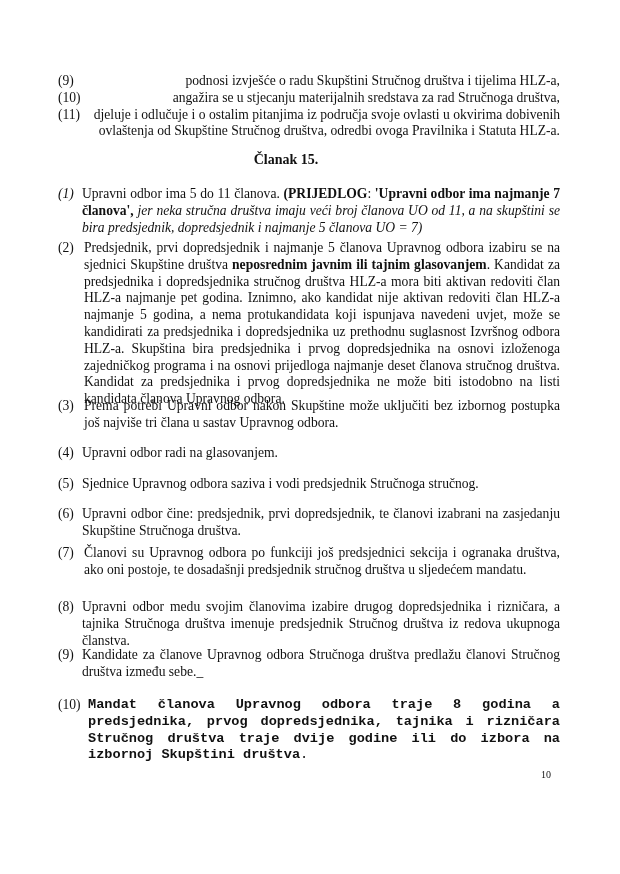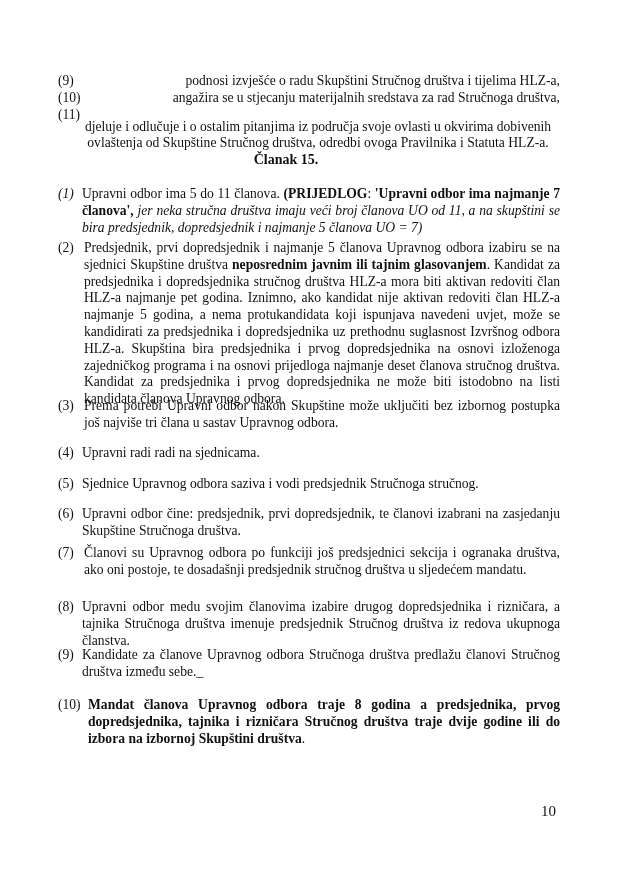--- a/index.html
+++ b/index.html
@@ -5,21 +5,21 @@
   html, body { margin: 0; padding: 0; background: #ffffff; }
   body { width: 620px; height: 874px; position: relative; overflow: hidden;
          font-family: "Liberation Serif", "DejaVu Serif", serif; color: #111; }
   .page { position: absolute; left: 0; top: 0; width: 620px; height: 874px; }
   .blk { position: absolute; left: 58px; width: 502px; font-size: 13.6px; line-height: 16.8px; }
   .item { display: flex; }
   .num { flex: 0 0 auto; white-space: pre; }
   .txt { flex: 1 1 auto; text-align: justify; }
   .heading { position: absolute; left: 0; width: 572px; top: 152px; text-align: center;
              font-weight: bold; font-size: 14px; }
-  .pagenum { position: absolute; left: 541px; top: 803px; font-size: 15px; }
+  .pagenum { position: absolute; left: 541px; top: 769px; font-size: 10px; }
   b { font-weight: bold; }
   i { font-style: italic; }
   .w26 { width: 26px; }
   .w24 { width: 24px; }
 </style>
 </head>
 <body>
 
 <div class="page">
 
@@ -27,21 +27,21 @@
     <div class="item">
       <span class="num w26">(9)</span>
       <span class="txt" style="text-align:right;">podnosi izvješće o radu Skupštini Stručnog društva i tijelima HLZ-a,</span>
     </div>
     <div class="item">
       <span class="num w26">(10)</span>
       <span class="txt" style="text-align:right;">angažira se u stjecanju materijalnih sredstava za rad Stručnoga društva,</span>
     </div>
     <div class="item">
       <span class="num w24">(11)</span>
-      <span class="txt" style="text-align:center; margin-left:-6px;margin-top:12px;">djeluje i odlučuje i o ostalim pitanjima iz područja svoje ovlasti u okvirima dobivenih ovlaštenja od Skupštine Stručnog društva, odredbi ovoga Pravilnika i Statuta HLZ-a.</span>
+      <span class="txt" style="text-align:right; margin-left:-6px;">djeluje i odlučuje i o ostalim pitanjima iz područja svoje ovlasti u okvirima dobivenih ovlaštenja od Skupštine Stručnog društva, odredbi ovoga Pravilnika i Statuta HLZ-a.</span>
     </div>
   </div>
 
   <div class="heading">Članak 15.</div>
 
   <div class="blk" style="top:186px;">
     <div class="item">
       <i class="num w24">(1)</i>
       <span class="txt"><span>Upravni odbor ima 5 do 11 članova. </span><b>(PRIJEDLOG</b><span>: </span><b>'Upravni odbor ima najmanje 7 članova',</b><i> jer neka stručna društva imaju veći broj članova UO od 11, a na  skupštini se  bira predsjednik, dopredsjednik i najmanje 5 članova UO = 7)</i></span>
     </div>
@@ -57,21 +57,21 @@
   <div class="blk" style="top:398px;">
     <div class="item">
       <span class="num w26">(3)</span>
       <span class="txt">Prema potrebi Upravni odbor nakon Skupštine može uključiti bez izbornog postupka još najviše tri člana u sastav Upravnog odbora.</span>
     </div>
   </div>
 
   <div class="blk" style="top:445px;">
     <div class="item">
       <span class="num w24">(4)</span>
-      <span class="txt">Upravni radi radi na sjednicama.</span>
+      <span class="txt">Upravni odbor radi na glasovanjem.</span>
     </div>
   </div>
 
   <div class="blk" style="top:476px;">
     <div class="item">
       <span class="num w24">(5)</span>
       <span class="txt">Sjednice Upravnog odbora saziva i vodi predsjednik Stručnoga stručnog.</span>
     </div>
   </div>
 
@@ -99,19 +99,19 @@
   <div class="blk" style="top:647px;">
     <div class="item">
       <span class="num w24">(9)</span>
       <span class="txt">Kandidate za članove Upravnog odbora Stručnoga društva predlažu članovi Stručnog društva između sebe._</span>
     </div>
   </div>
 
   <div class="blk" style="top:697px;">
     <div class="item">
       <span class="num w24">(10)</span>
-      <span class="txt" style="margin-left:6px;"><b>Mandat članova Upravnog odbora traje 8 godina a predsjednika, prvog dopredsjednika, tajnika  i rizničara Stručnog društva traje dvije godine ili do izbora na izbornoj Skupštini društva</b><span>.</span></span>
+      <span class="txt" style="margin-left:6px;font-family:Liberation Mono, monospace;"><b>Mandat članova Upravnog odbora traje 8 godina a predsjednika, prvog dopredsjednika, tajnika  i rizničara Stručnog društva traje dvije godine ili do izbora na izbornoj Skupštini društva</b><span>.</span></span>
     </div>
   </div>
 
   <div class="pagenum">10</div>
 
 </div>
 
 </body></html>

